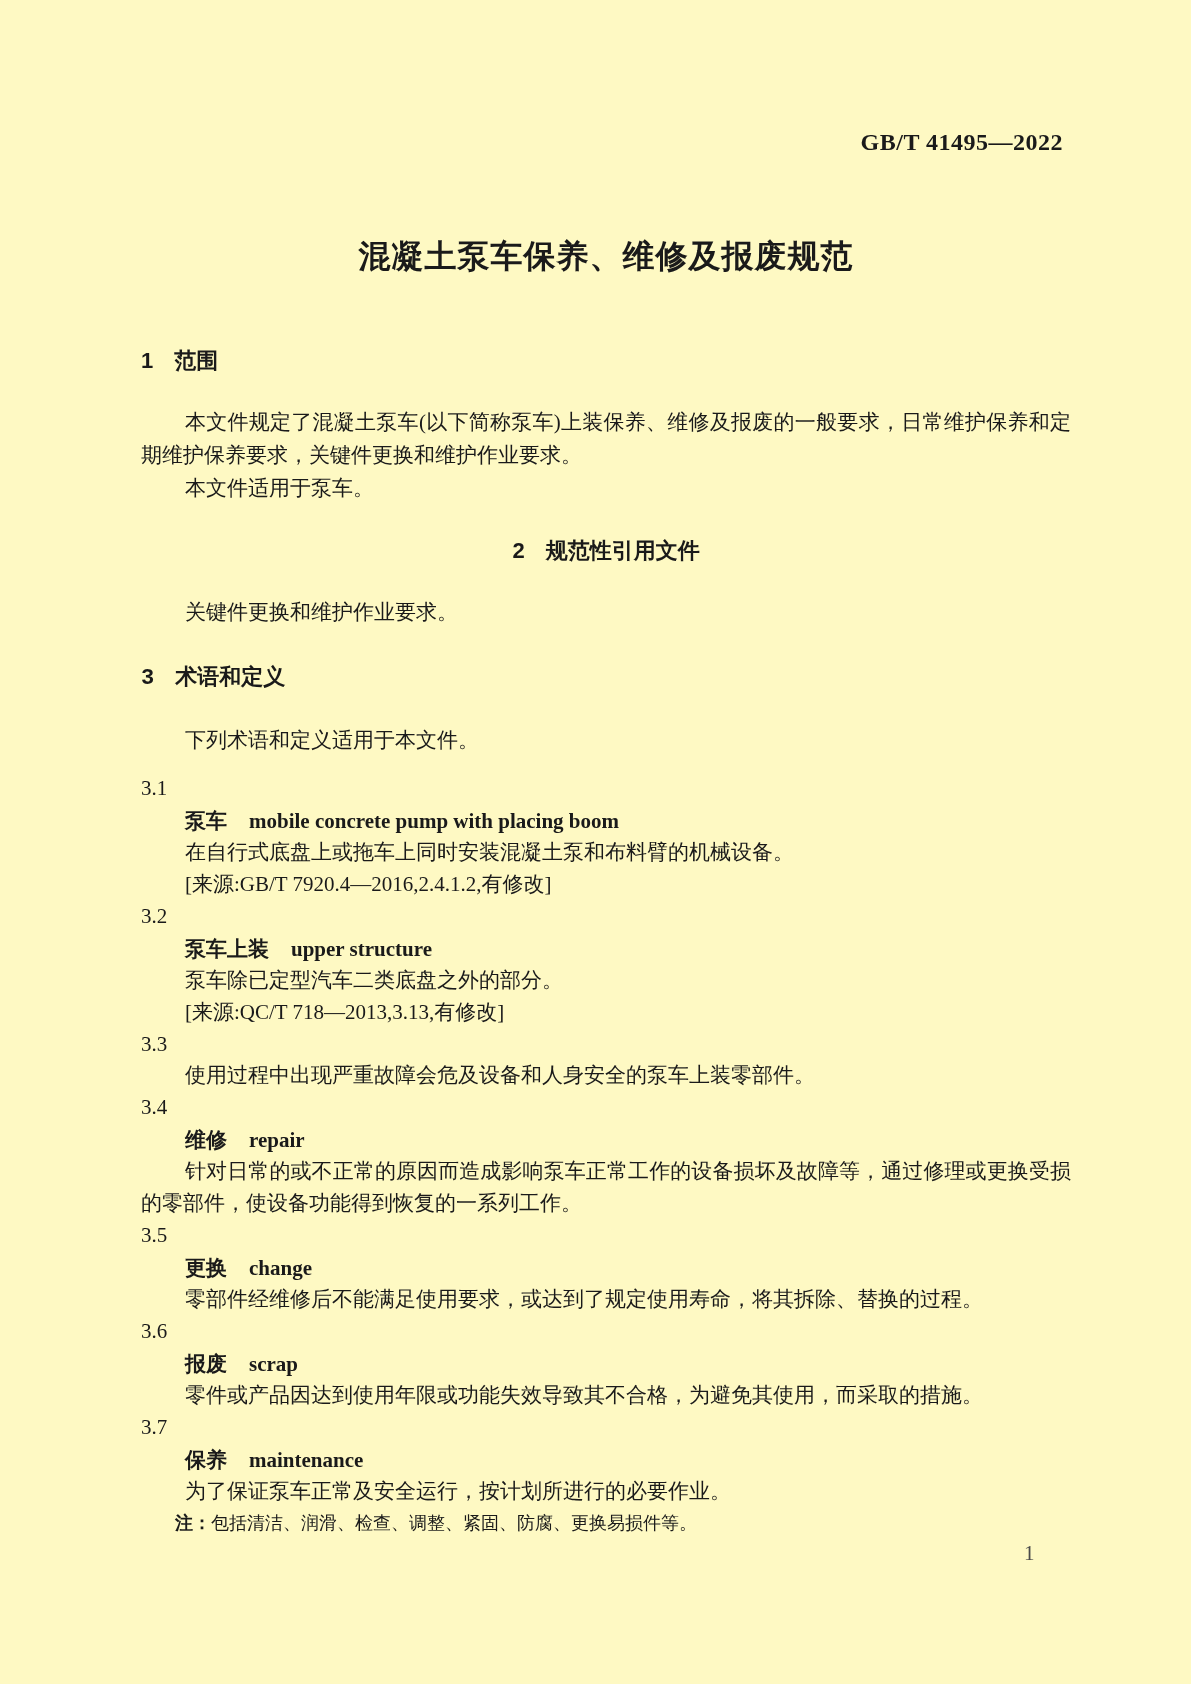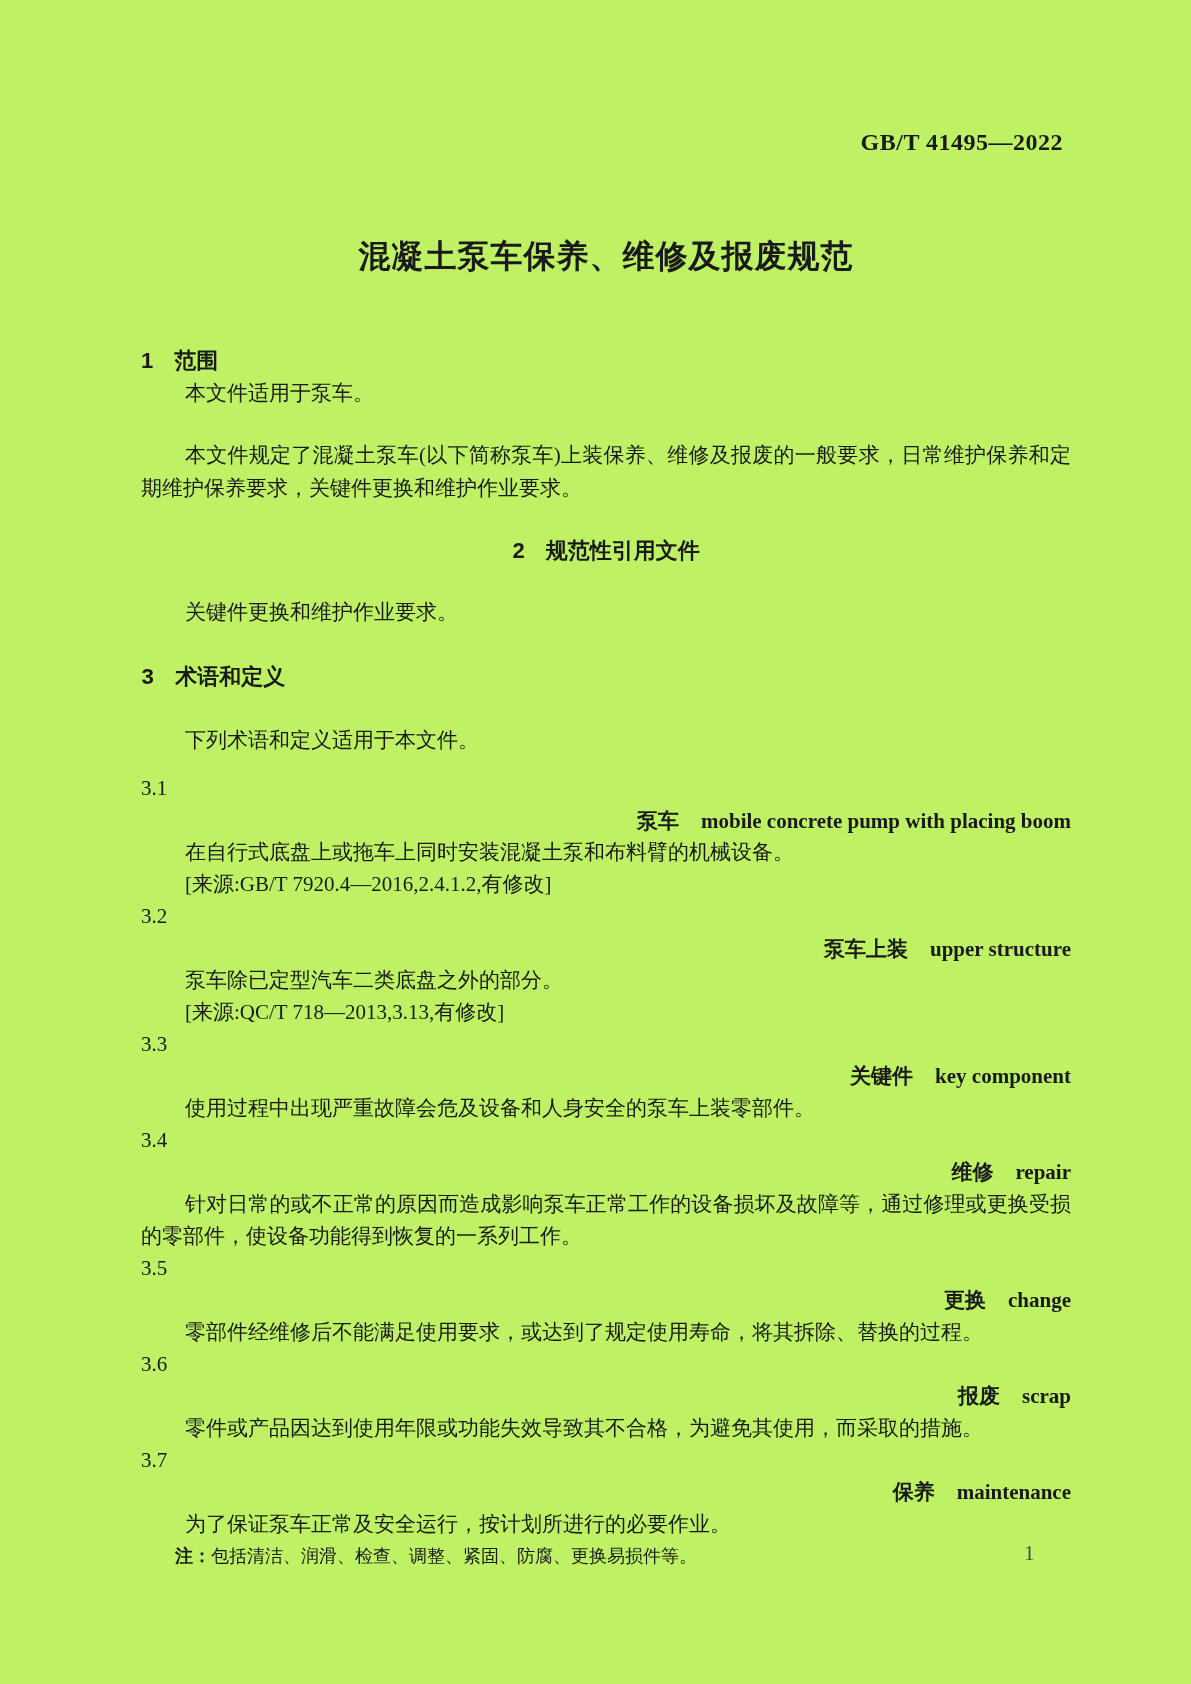--- a/index.html
+++ b/index.html
@@ -1,19 +1,19 @@
 <!DOCTYPE html>
 <html><head>
 <meta charset="utf-8">
 <style>
   html,body{margin:0;padding:0;background:#e8e8e8;}
   .page{
     position:relative;
     width:1191px;height:1684px;
-    background:#bef264;
+    background:#fef9c3;
     overflow:hidden;
     color:#1a1a1a;
     font-family:"Liberation Serif","DejaVu Serif",serif;
   }
   .doc-code{
     position:absolute;top:128px;right:128px;
     font-family:"Liberation Serif","DejaVu Serif",serif;
     font-weight:bold;font-size:24px;line-height:28px;
     letter-spacing:0.5px;
   }
@@ -40,21 +40,21 @@
     margin:0;font-size:21px;line-height:33px;
     text-align:justify;text-indent:44px;
   }
   .p-scope-1{margin-top:29px;}
   .p-scope-2{margin-top:0;}
   .p-normative{margin-top:29px;}
   .p-terms-intro{margin-top:29px;}
   .terms-list{margin-top:16px;}
   .terms-list p{margin:0;font-size:21px;line-height:31.7px;}
   .t-num{text-indent:0;font-family:"Liberation Serif","DejaVu Serif",serif;}
-  .t-name{text-indent:44px;text-align:right;}
+  .t-name{text-indent:44px;}
   .t-name .zh{
     font-family:"Liberation Sans","DejaVu Sans",sans-serif;
     font-weight:bold;
   }
   .t-name .en{
     font-family:"Liberation Serif","DejaVu Serif",serif;
     font-weight:bold;margin-left:22px;
   }
   .t-def{text-indent:44px;text-align:justify;}
   .t-src{text-indent:44px;}
@@ -77,22 +77,22 @@
 <div class="page">
 
   <div class="doc-code">GB/T 41495—2022</div>
 
   <div class="doc-title">混凝土泵车保养、维修及报废规范</div>
 
   <div class="content">
 
     <h2 class="sec-h h-scope"><span class="sec-num">1</span><span>范围</span></h2>
 
+    <p class="body-p p-scope-1">本文件规定了混凝土泵车(以下简称泵车)上装保养、维修及报废的一般要求，日常维护保养和定期维护保养要求，关键件更换和维护作业要求。</p>
     <p class="body-p p-scope-2">本文件适用于泵车。</p>
-    <p class="body-p p-scope-1">本文件规定了混凝土泵车(以下简称泵车)上装保养、维修及报废的一般要求，日常维护保养和定期维护保养要求，关键件更换和维护作业要求。</p>
 
     <h2 class="sec-h h-normative"><span class="sec-num">2</span><span>规范性引用文件</span></h2>
 
     <p class="body-p p-normative">关键件更换和维护作业要求。</p>
 
     <h2 class="sec-h h-terms"><span class="sec-num">3</span><span>术语和定义</span></h2>
 
     <p class="body-p p-terms-intro">下列术语和定义适用于本文件。</p>
 
     <div class="terms-list">
@@ -101,21 +101,20 @@
       <p class="t-name"><span class="zh">泵车</span><span class="en">mobile concrete pump with placing boom</span></p>
       <p class="t-def">在自行式底盘上或拖车上同时安装混凝土泵和布料臂的机械设备。</p>
       <p class="t-src">[来源:GB/T 7920.4—2016,2.4.1.2,有修改]</p>
 
       <p class="t-num">3.2</p>
       <p class="t-name"><span class="zh">泵车上装</span><span class="en">upper structure</span></p>
       <p class="t-def">泵车除已定型汽车二类底盘之外的部分。</p>
       <p class="t-src">[来源:QC/T 718—2013,3.13,有修改]</p>
 
       <p class="t-num">3.3</p>
-      <p class="t-name"><span class="zh">关键件</span><span class="en">key component</span></p>
       <p class="t-def">使用过程中出现严重故障会危及设备和人身安全的泵车上装零部件。</p>
 
       <p class="t-num">3.4</p>
       <p class="t-name"><span class="zh">维修</span><span class="en">repair</span></p>
       <p class="t-def">针对日常的或不正常的原因而造成影响泵车正常工作的设备损坏及故障等，通过修理或更换受损的零部件，使设备功能得到恢复的一系列工作。</p>
 
       <p class="t-num">3.5</p>
       <p class="t-name"><span class="zh">更换</span><span class="en">change</span></p>
       <p class="t-def">零部件经维修后不能满足使用要求，或达到了规定使用寿命，将其拆除、替换的过程。</p>
 

